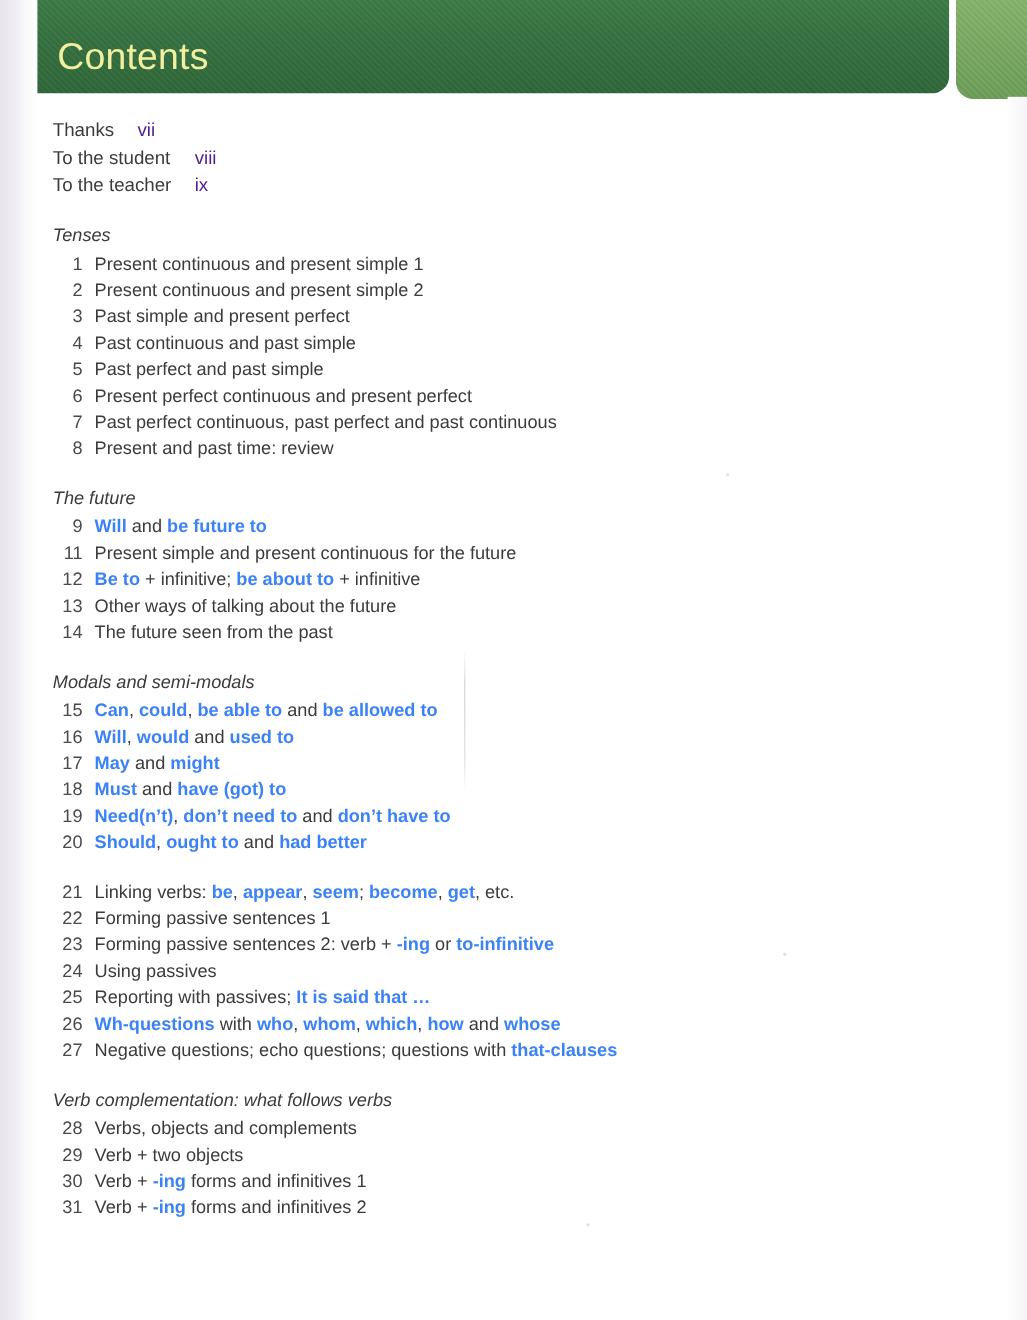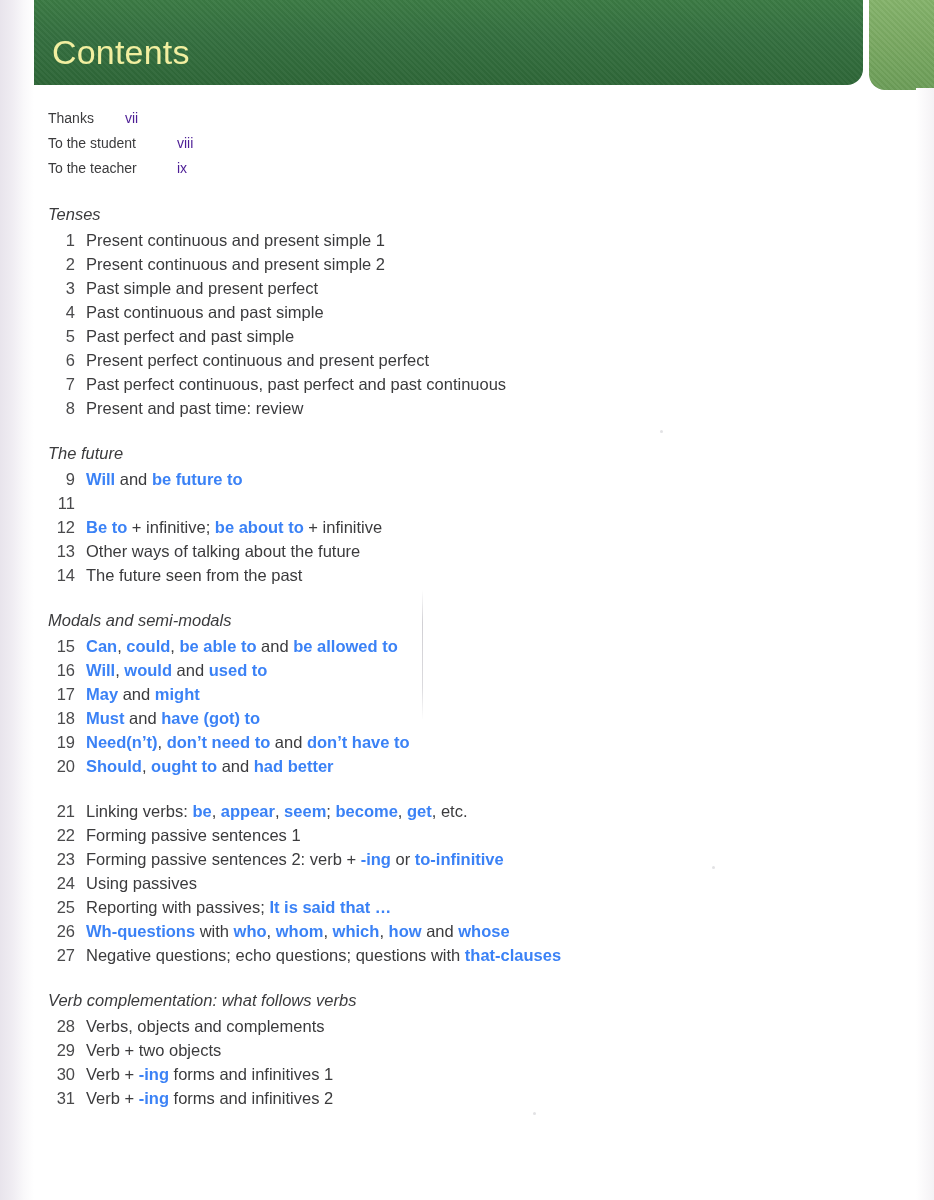--- a/index.html
+++ b/index.html
@@ -78,21 +78,21 @@
     z-index: 6;
   }
 
   .front-matter {
     margin-left: 48px;
     margin-top: 10px;
   }
   .fm-row {
     display: flex;
     align-items: baseline;
-    font-size: 14px;
+    font-size: 17px;
     color: #3b3b3d;
     line-height: 25px;
     white-space: nowrap;
   }
   .fm-label { display: inline-block; }
   .fm-page  { margin-left: 16px; color: #4c1d95; }
 
   .section {
     margin-left: 48px;
     margin-top: 21px;
@@ -212,20 +212,21 @@
           </div>
         </div>
         <div class="section">
           <div class="section-title">The future</div>
           <div class="unit-row">
             <span class="unit-num">9</span>
             <span class="unit-text"><b>Will</b> and <b>be future to</b></span>
           </div>
           <div class="unit-row">
             <span class="unit-num">11</span>
+            <span class="unit-text">Present simple and present continuous for the future</span>
           </div>
           <div class="unit-row">
             <span class="unit-num">12</span>
             <span class="unit-text"><b>Be to</b> + infinitive; <b>be about to</b> + infinitive</span>
           </div>
           <div class="unit-row">
             <span class="unit-num">13</span>
             <span class="unit-text">Other ways of talking about the future</span>
           </div>
           <div class="unit-row">

